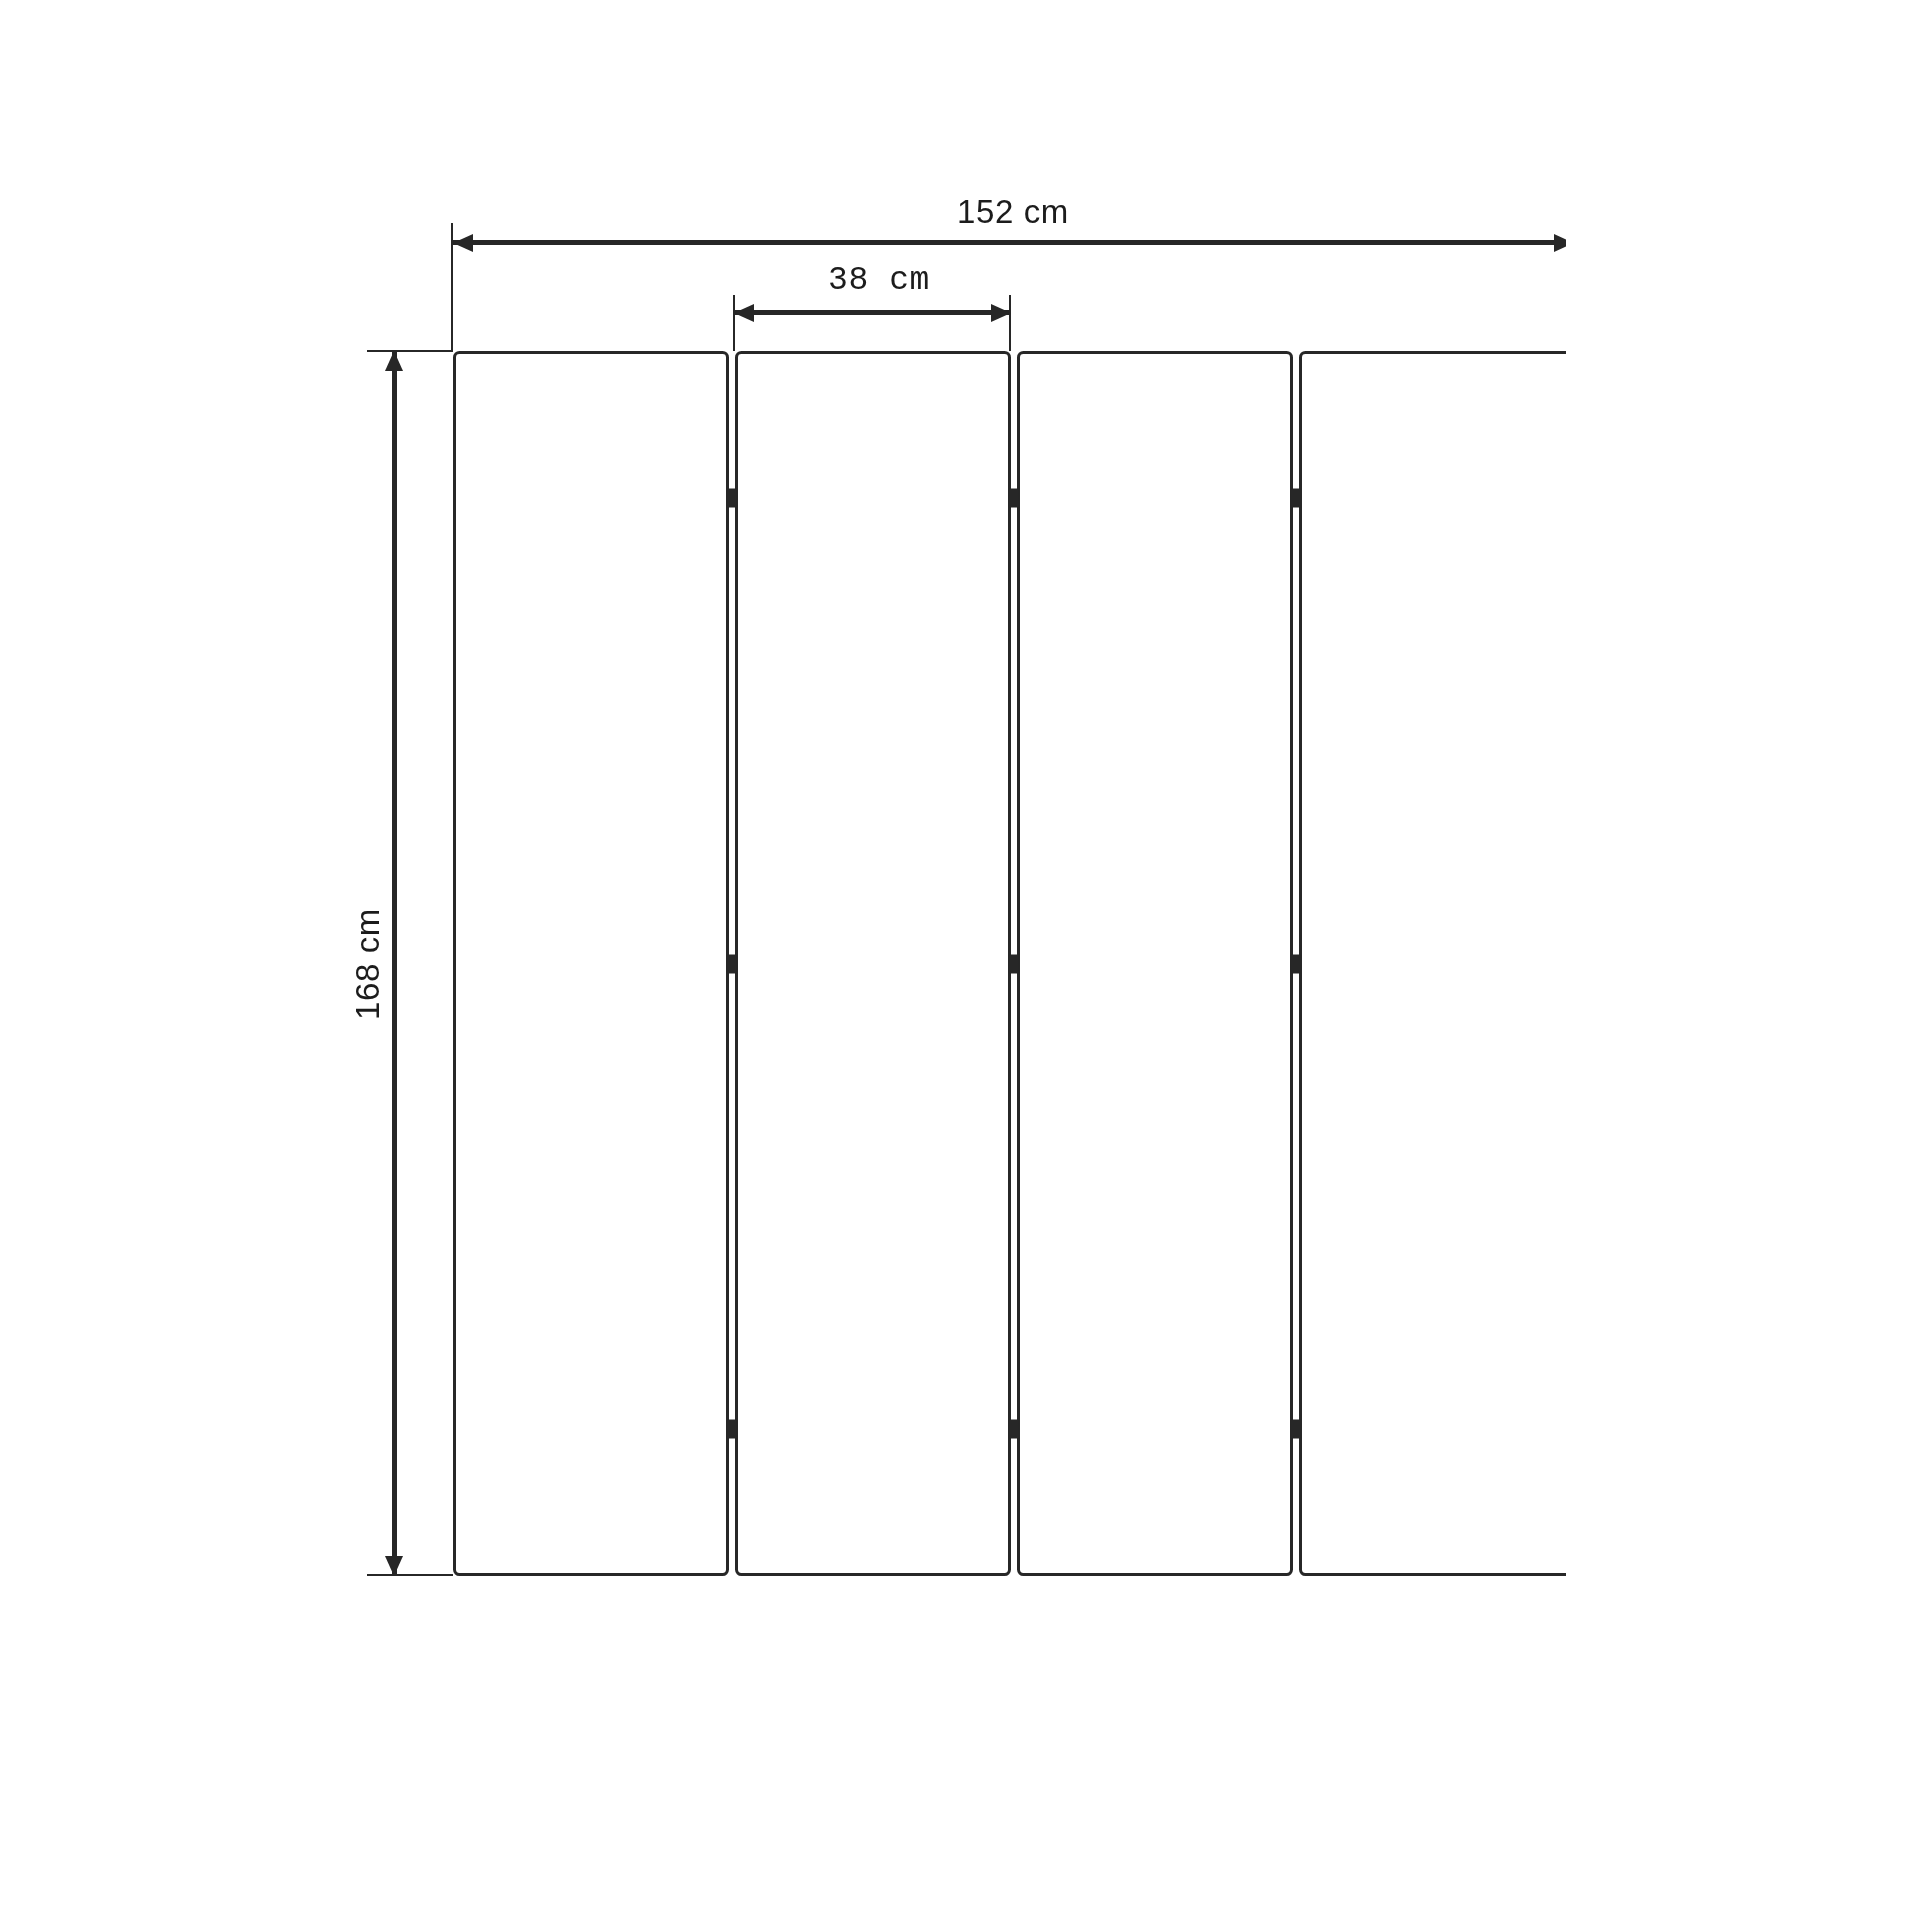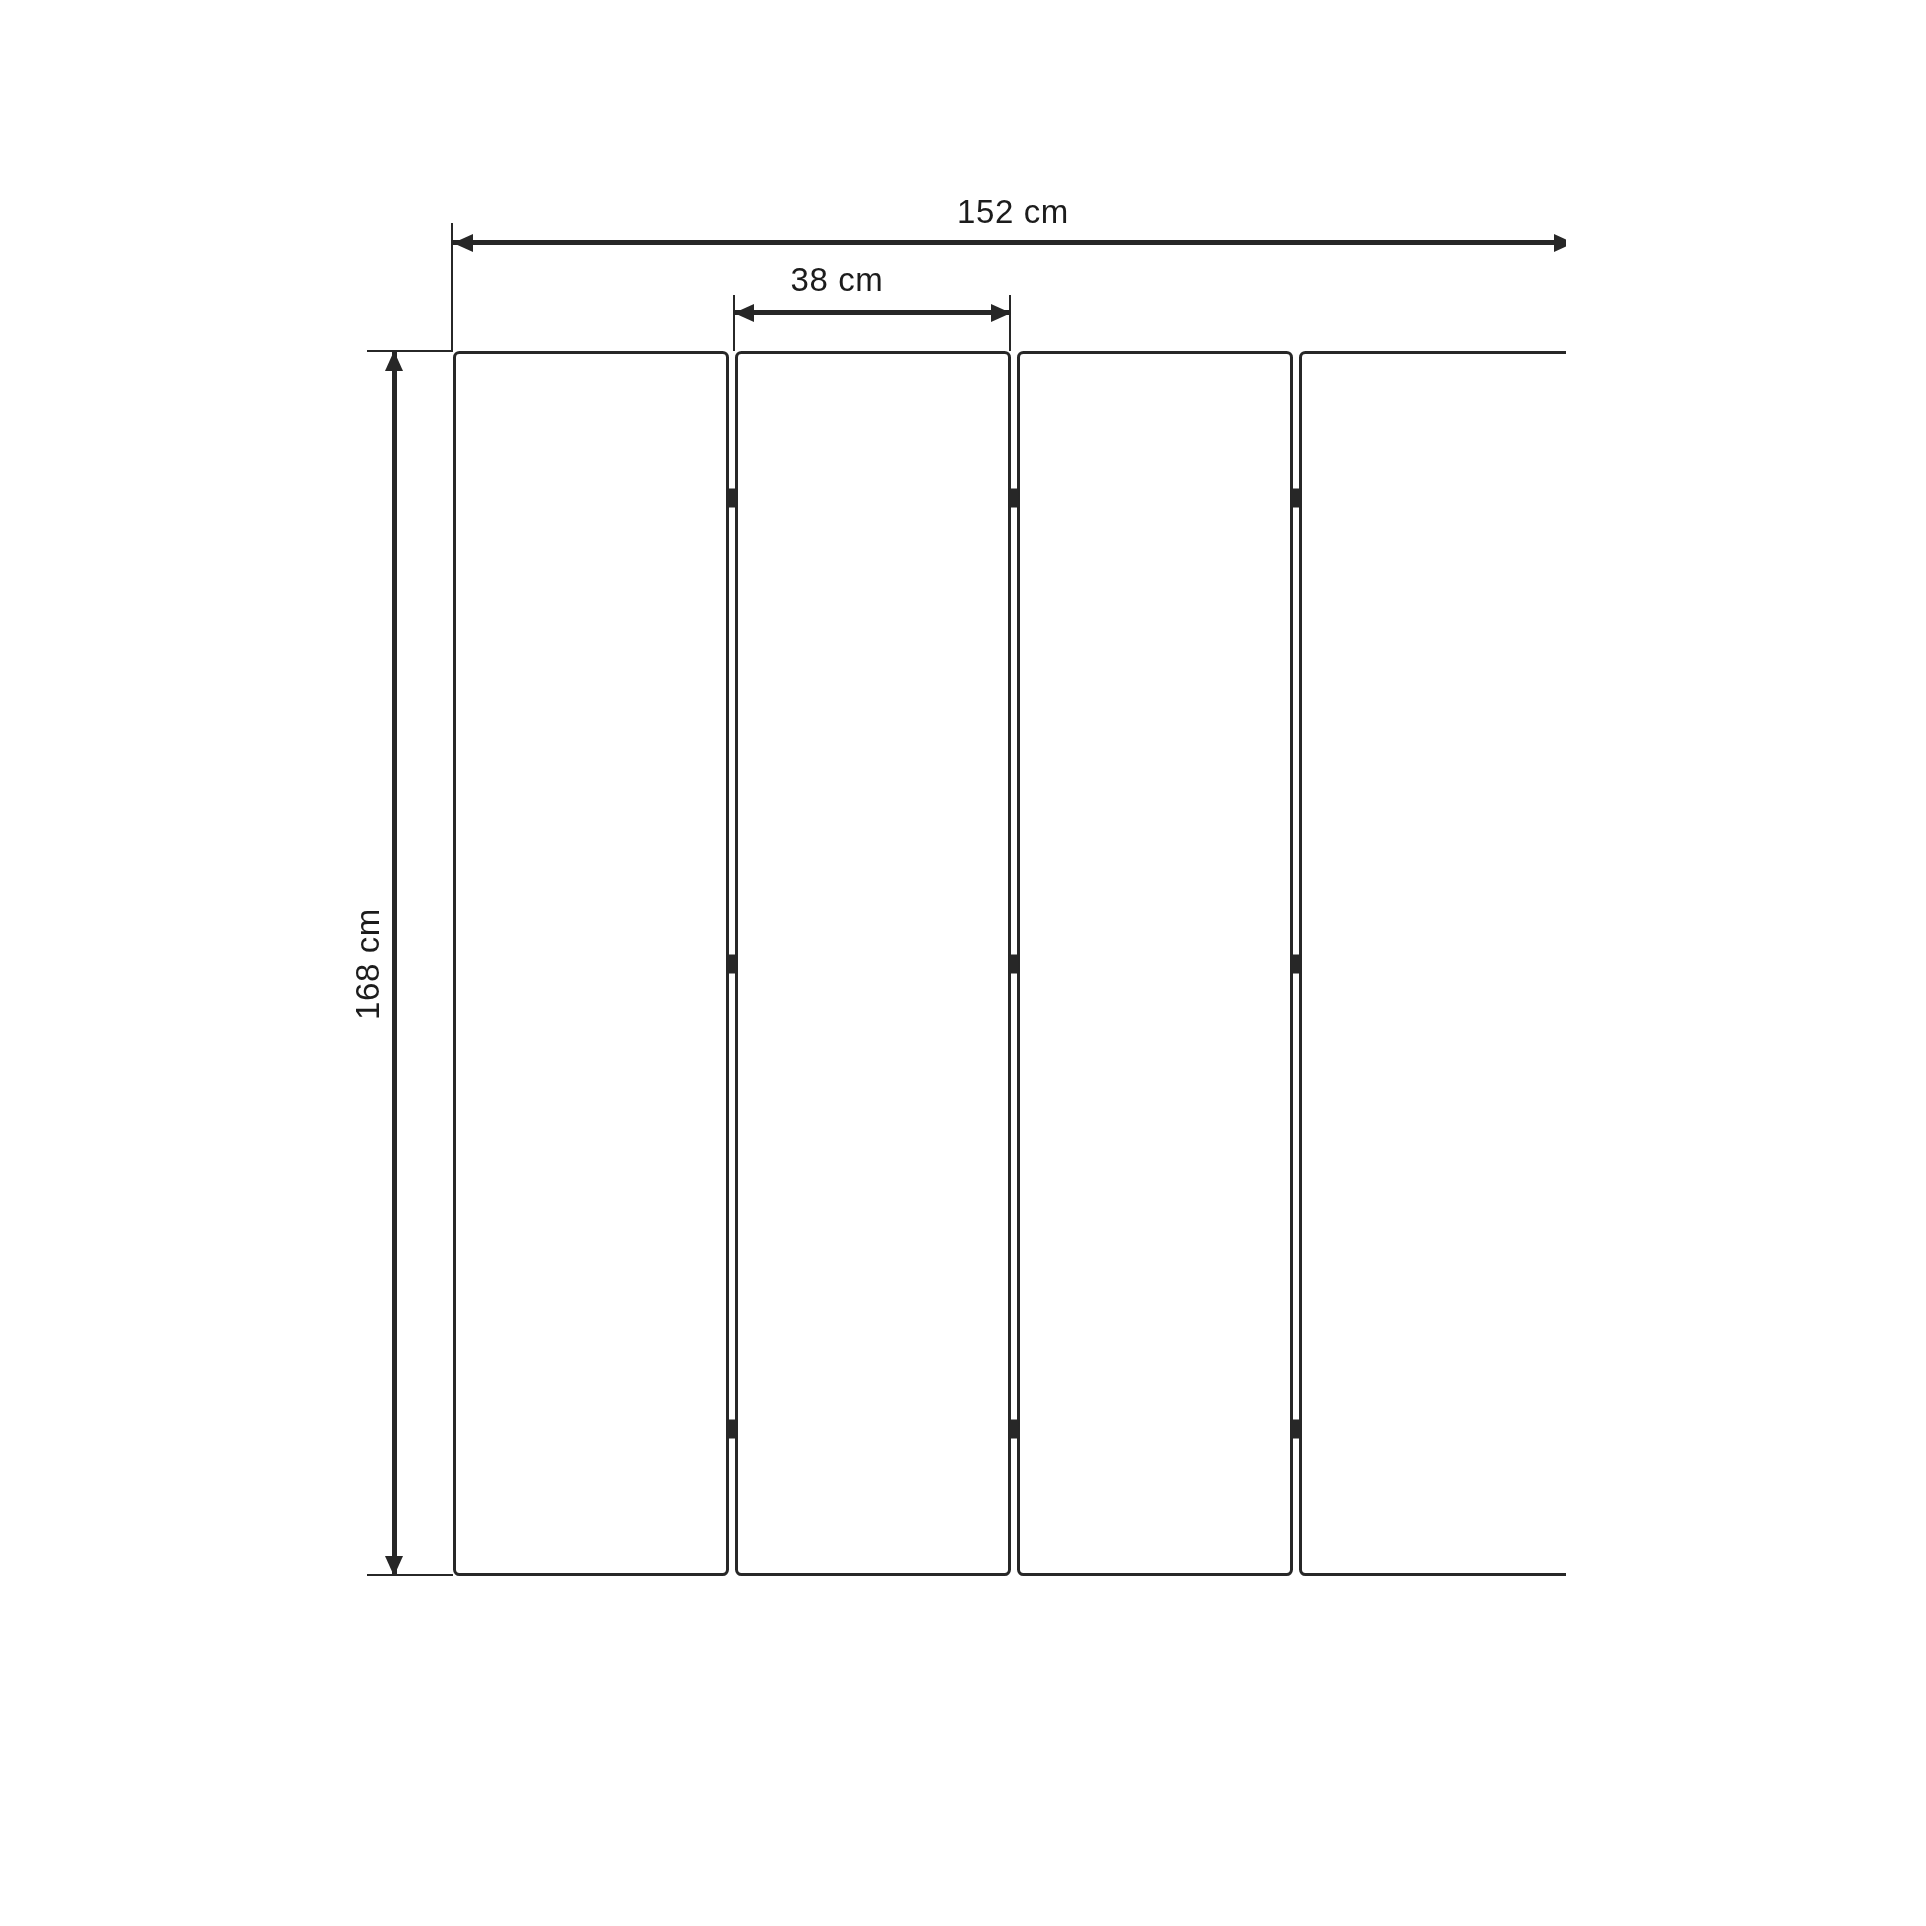--- a/index.html
+++ b/index.html
@@ -95,21 +95,21 @@
   .arr-152-l { left: 453px;  top: 234px; }
   .arr-152-r { left: 1554px; top: 234px; }
   .label-152 { left: 1013px; top: 212px; }
 
   
   .ext-38-l { left: 733px; top: 295px; height: 56px; }
   .ext-38-r { left: 1009px; top: 295px; height: 56px; }
   .line-38  { left: 734px; top: 310px; width: 277px; }
   .arr-38-l { left: 734px; top: 304px; }
   .arr-38-r { left: 991px; top: 304px; }
-  .label-38 { left: 837px; top: 280px; }
+  .label-38 { left: 879px; top: 280px; font-family: Liberation Mono, monospace; }
 
   
   .tick-168-t { left: 367px; top: 350px;  width: 86px; }
   .tick-168-b { left: 367px; top: 1574px; width: 86px; }
   .line-168   { left: 392px; top: 351px;  height: 1225px; }
   .arr-168-u  { left: 385px; top: 351px; }
   .arr-168-d  { left: 385px; top: 1556px; }
   .label-168  { left: 368px; top: 964px; }
 </style>
 </head>

